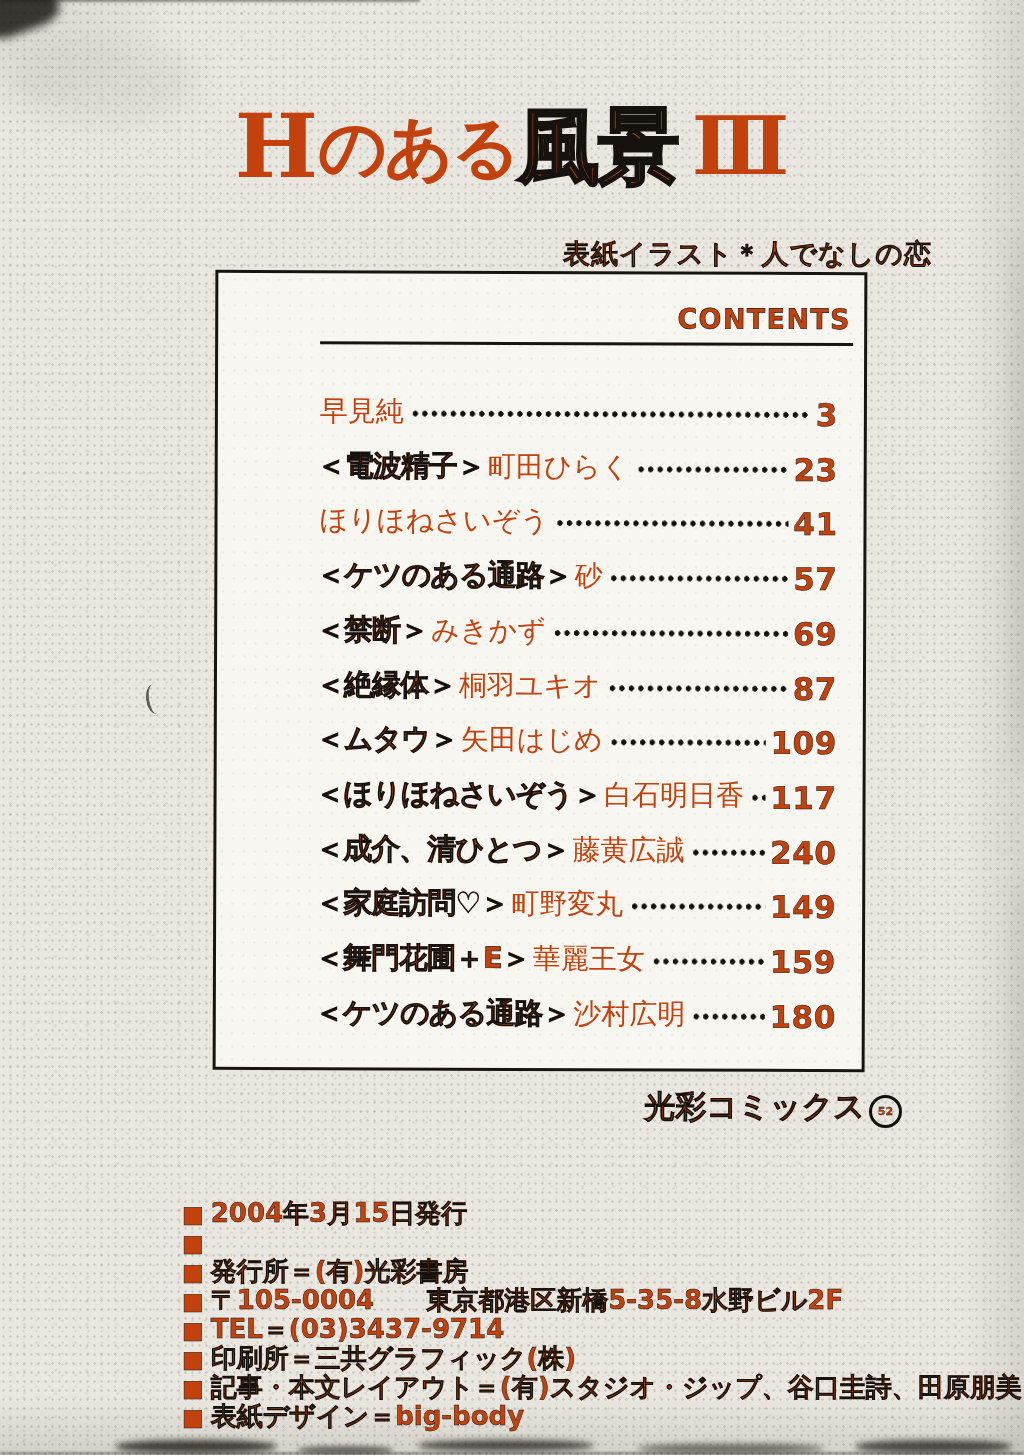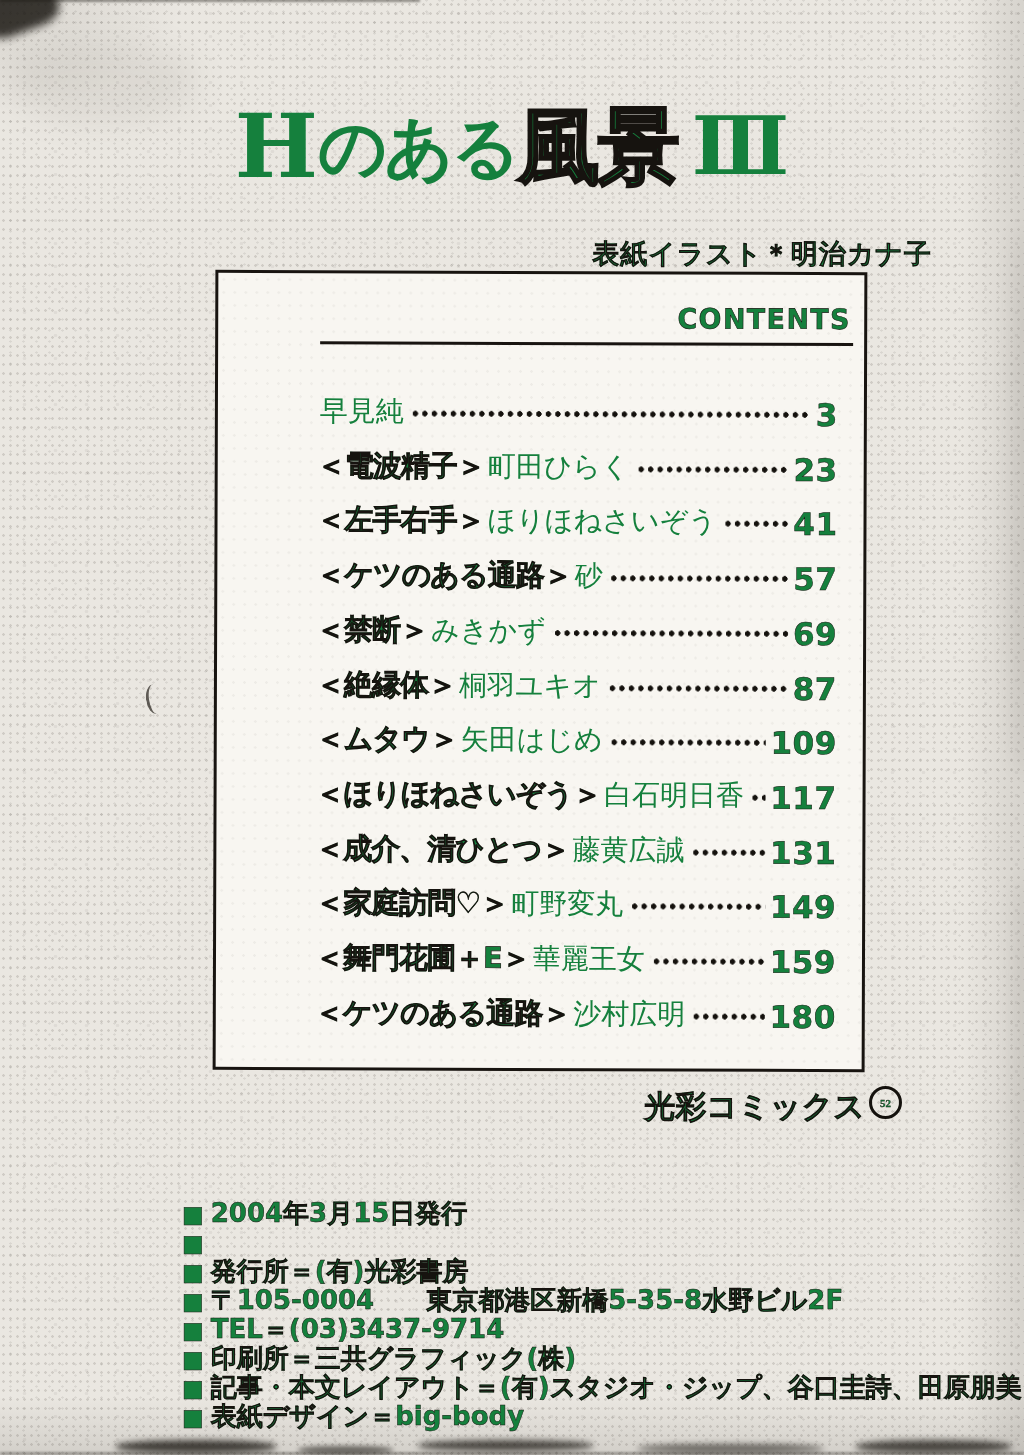--- a/index.html
+++ b/index.html
@@ -1,21 +1,21 @@
 <!DOCTYPE html>
 <html><head>
 <meta charset="utf-8">
 <style>
   html,body{margin:0;padding:0;}
   body{width:1024px;height:1455px;overflow:hidden;}
 
   .page{
     position:relative;width:1024px;height:1455px;
     background:#eae7e1;
-    color:#15803d;
+    color:#c2410c;
     font-family:"DejaVu Sans","Liberation Sans",sans-serif;
     overflow:hidden;
   }
   
   .page::before{
     content:"";position:absolute;inset:0;pointer-events:none;z-index:1;
     background-image:
       radial-gradient(rgba(45,40,32,.14) 1px, transparent 1.35px),
       radial-gradient(rgba(45,40,32,.09) 1px, transparent 1.6px),
       radial-gradient(rgba(45,40,32,.06) 1.6px, transparent 2.1px);
@@ -85,22 +85,22 @@
     background-size:9.5px 12px;background-repeat:repeat-x;background-position:left center;
   }
   .toc-page{
     font-size:31px;font-weight:bold;letter-spacing:.5px;margin-top:4px;
     -webkit-text-stroke:.5px #16130f;
   }
 
   
   .series-line{
     position:absolute;top:1086px;right:122px;z-index:2;
-    display:flex;align-items:flex-start;
-    font-size:31px;font-weight:bold;letter-spacing:0;font-family:Liberation Serif, serif;
+    display:flex;align-items:flex-end;
+    font-size:31px;font-weight:bold;letter-spacing:0;
     -webkit-text-stroke:.6px #16130f;
   }
   .series-badge{
     display:inline-flex;align-items:center;justify-content:center;
     width:33px;height:33px;margin-left:4px;box-sizing:border-box;
     border:3.5px solid #14110d;border-radius:50%;
     font-size:11px;font-weight:bold;-webkit-text-stroke:.3px #16130f;
   }
 
   
@@ -149,40 +149,39 @@
   <div class="smudge sm-b3"></div>
   <div class="smudge sm-b4"></div>
   <div class="smudge sm-b5"></div>
   <div class="smudge sm-bottom-line"></div>
   <div class="pen-mark"></div>
 
   <h1 class="book-title">
     
   <span class="title-part latin-serif">H</span><span class="title-part kana">のある</span><span class="title-part kanji">風景</span><span class="title-part numeral">Ⅲ</span></h1>
 
-  <div class="cover-credit">表紙イラスト＊明治カナ子</div>
+  <div class="cover-credit">表紙イラスト＊人でなしの恋</div>
 
   <section class="contents-box">
     <div class="contents-heading">CONTENTS</div>
     <div class="contents-rule"></div>
     <div class="toc">
 
     <div class="toc-row">
           <span class="toc-author">早見純</span>
           <span class="toc-leader"></span>
           <span class="toc-page">3</span>
         </div>
         <div class="toc-row">
           <span class="toc-title">＜電波精子＞</span>
           <span class="toc-author">町田ひらく</span>
           <span class="toc-leader"></span>
           <span class="toc-page">23</span>
         </div>
         <div class="toc-row">
-          <span class="toc-title">＜左手右手＞</span>
           <span class="toc-author">ほりほねさいぞう</span>
           <span class="toc-leader"></span>
           <span class="toc-page">41</span>
         </div>
         <div class="toc-row">
           <span class="toc-title">＜ケツのある通路＞</span>
           <span class="toc-author">砂</span>
           <span class="toc-leader"></span>
           <span class="toc-page">57</span>
         </div>
@@ -207,21 +206,21 @@
         <div class="toc-row">
           <span class="toc-title">＜ほりほねさいぞう＞</span>
           <span class="toc-author">白石明日香</span>
           <span class="toc-leader"></span>
           <span class="toc-page">117</span>
         </div>
         <div class="toc-row">
           <span class="toc-title">＜成介、清ひとつ＞</span>
           <span class="toc-author">藤黄広誠</span>
           <span class="toc-leader"></span>
-          <span class="toc-page">131</span>
+          <span class="toc-page">240</span>
         </div>
         <div class="toc-row">
           <span class="toc-title">＜家庭訪問♡＞</span>
           <span class="toc-author">町野変丸</span>
           <span class="toc-leader"></span>
           <span class="toc-page">149</span>
         </div>
         <div class="toc-row">
           <span class="toc-title">＜舞門花圃＋E＞</span>
           <span class="toc-author">華麗王女</span>

